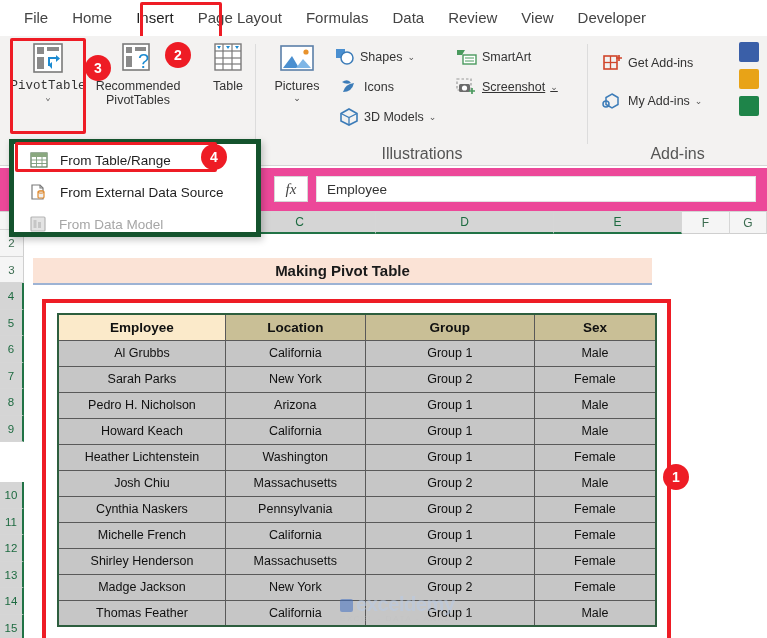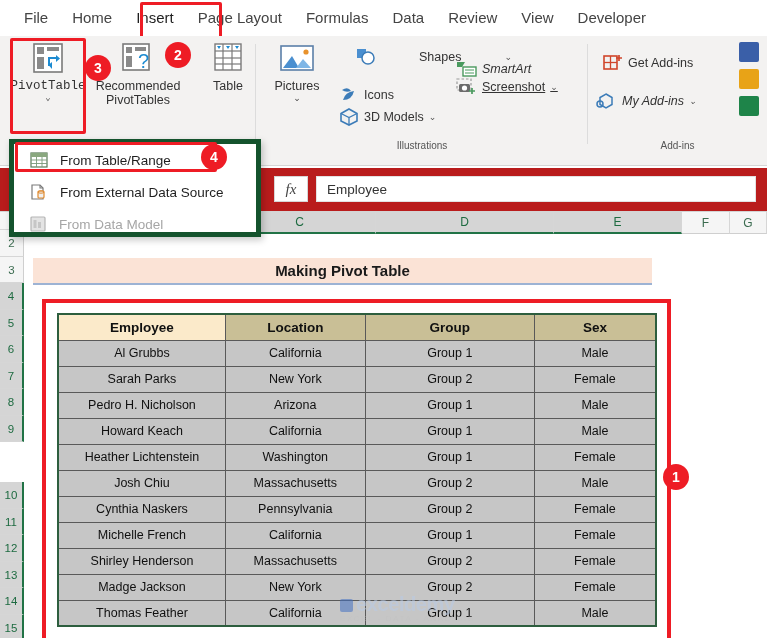--- a/index.html
+++ b/index.html
@@ -34,22 +34,22 @@
   }
 
   
   .ribbon {
     position: absolute; top: 36px; left: 0; width: 767px; height: 130px;
     background: #f3f2f1;
     border-bottom: 1px solid #d6d6d6;
   }
   .grp { position: absolute; top: 0; height: 130px; }
   .grp-label {
-    position: absolute; bottom: 15px; width: 100%; text-align: center;
-    font-size: 10px; color: #555555;
+    position: absolute; bottom: 3px; width: 100%; text-align: center;
+    font-size: 16px; color: #555555;
   }
   .grp-sep {
     position: absolute; top: 8px; width: 1px; height: 100px; background: #dcdcdc;
   }
 
   
   .bigbtn {
     position: absolute; top: 6px;
     display: flex; flex-direction: column; align-items: center;
     width: 84px; cursor: default;
@@ -83,21 +83,21 @@
   .menu-item .mico { width: 26px; height: 22px; display: flex; align-items: center; justify-content: center; margin-right: 8px; }
   .menu-item.disabled { color: #a6a6a6; padding-left: 11px; }
   .menu-highlight {
     position: absolute; left: 15px; top: 142px; width: 202px; height: 30px;
     border: 3px solid #ee1c25; border-radius: 2px; z-index: 45; pointer-events: none;
   }
 
   
   .fbar {
     position: absolute; top: 168px; left: 0; width: 767px; height: 44px;
-    background: #b91c1c; border-bottom: 1px solid #d4d4d4;
+    background: #ec4899; border-bottom: 1px solid #d4d4d4;
   }
   .namebox {
     position: absolute; left: 10px; top: 8px; width: 110px; height: 26px;
     border: 1px solid #d6d6d6; background: #fff;
   }
   .fxbox {
     position: absolute; left: 274px; top: 8px; width: 34px; height: 26px;
     border: 1px solid #d6d6d6; background: #fff;
     display: flex; align-items: center; justify-content: center;
     font-family: "Liberation Serif", serif; font-style: italic;
@@ -257,53 +257,53 @@
       <svg width="42" height="34" viewBox="0 0 42 34">
         <rect x="5" y="4" width="32" height="24" fill="#ffffff" stroke="#5b7fa8" stroke-width="1.6"></rect>
         <path d="M7 26 L16 14 L23 26 Z" fill="#4a8fd0"></path>
         <path d="M20 26 L27 17 L35 26 Z" fill="#7fb6e6"></path>
         <circle cx="30" cy="10" r="2.6" fill="#e8922c"></circle>
       </svg>
       <div class="lbl">Pictures</div>
       <div class="caret">⌄</div>
     </div>
 
-    <div class="smallbtn" style="left:99px; top:8px;gap:38px;">
+    <div class="smallbtn" style="left:78px; top:8px;">
       <span class="ico">
         <svg width="20" height="18" viewBox="0 0 20 18">
           <rect x="1" y="1" width="9" height="9" fill="#4a8fd0"></rect>
           <circle cx="12" cy="10" r="6" fill="#ffffff" stroke="#3c7cb8" stroke-width="1.5"></circle>
         </svg>
       </span>
       <span>Shapes</span>
       <span class="cv">⌄</span>
     </div>
 
-    <div class="smallbtn" style="left:82px; top:38px;margin-top:8px;">
+    <div class="smallbtn" style="left:82px; top:38px;">
       <span class="ico">
         <svg width="20" height="18" viewBox="0 0 20 18">
           <path d="M3 4 q6 -4 9 1 q-5 2 -9 -1Z" fill="#3c7cb8"></path>
           <path d="M4 14 q2 -8 11 -9 q-2 9 -11 9Z" fill="#3c7cb8"></path>
         </svg>
       </span>
       <span>Icons</span>
     </div>
 
     <div class="smallbtn" style="left:82px; top:68px;">
       <span class="ico">
         <svg width="20" height="18" viewBox="0 0 20 18">
           <path d="M10 1 L18 5.5 L18 13 L10 17 L2 13 L2 5.5 Z" fill="none" stroke="#3c7cb8" stroke-width="1.6"></path>
           <path d="M2 5.5 L10 9.5 L18 5.5 M10 9.5 L10 17" stroke="#3c7cb8" stroke-width="1.3" fill="none"></path>
         </svg>
       </span>
       <span>3D Models</span>
       <span class="cv">⌄</span>
     </div>
 
-    <div class="smallbtn" style="left:200px; top:20px;font-style:italic;">
+    <div class="smallbtn" style="left:200px; top:8px;">
       <span class="ico">
         <svg width="22" height="18" viewBox="0 0 22 18">
           <path d="M1 2 L9 2 L6 7 L1 7 Z" fill="#4a9a5e"></path>
           <rect x="7" y="7" width="13" height="9" fill="#ffffff" stroke="#4a9a5e" stroke-width="1.4"></rect>
           <line x1="9" y1="10" x2="18" y2="10" stroke="#4a9a5e" stroke-width="1"></line>
           <line x1="9" y1="13" x2="18" y2="13" stroke="#4a9a5e" stroke-width="1"></line>
         </svg>
       </span>
       <span>SmartArt</span>
     </div>
@@ -331,21 +331,21 @@
         <svg width="20" height="18" viewBox="0 0 20 18">
           <rect x="1" y="2" width="13" height="13" fill="none" stroke="#d0452b" stroke-width="1.6"></rect>
           <line x1="7.5" y1="2" x2="7.5" y2="15" stroke="#d0452b" stroke-width="1.3"></line>
           <line x1="1" y1="8.5" x2="14" y2="8.5" stroke="#d0452b" stroke-width="1.3"></line>
           <path d="M16 1 L16 7 M13 4 L19 4" stroke="#d0452b" stroke-width="1.7"></path>
         </svg>
       </span>
       <span>Get Add-ins</span>
     </div>
 
-    <div class="smallbtn" style="left:8px; top:52px;font-style:italic;">
+    <div class="smallbtn" style="left:14px; top:52px;">
       <span class="ico">
         <svg width="22" height="18" viewBox="0 0 22 18">
           <path d="M10 2 L16 5.5 L16 12.5 L10 16 L4 12.5 L4 5.5 Z" fill="none" stroke="#3c7cb8" stroke-width="1.5"></path>
           <circle cx="4" cy="12" r="3" fill="none" stroke="#3c7cb8" stroke-width="1.5"></circle>
         </svg>
       </span>
       <span>My Add-ins</span>
       <span class="cv">⌄</span>
     </div>
 

